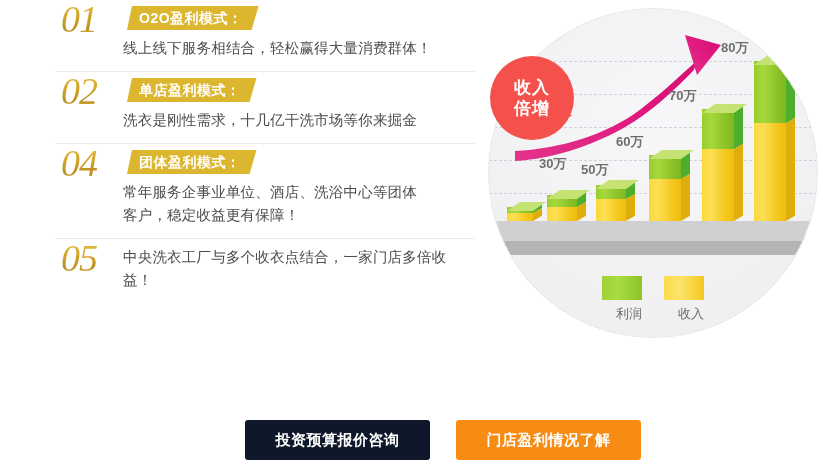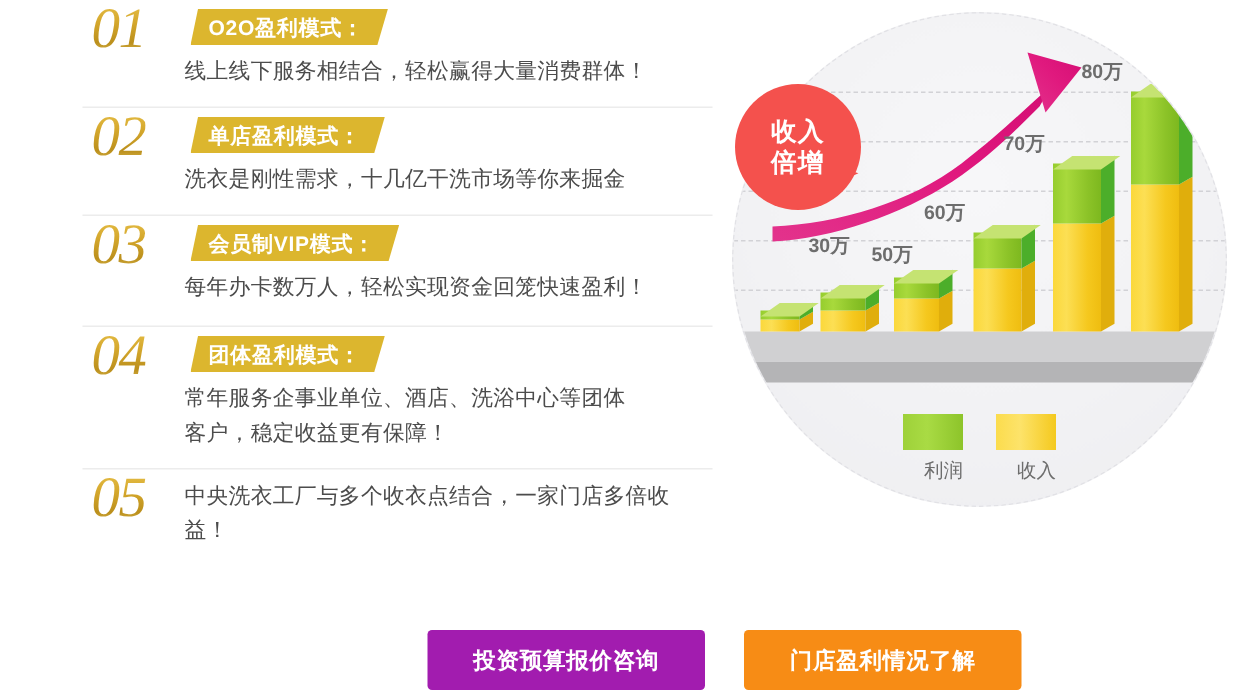--- a/index.html
+++ b/index.html
@@ -82,21 +82,21 @@
     width: 185px; height: 40px;
     border: none;
     border-radius: 3px;
     color: #fff;
     font-size: 15px;
     font-weight: bold;
     letter-spacing: 0.5px;
     cursor: pointer;
     font-family: "Liberation Sans", "DejaVu Sans", sans-serif;
   }
-  .cta.blue   { background: #a21caf; margin-left: 40px; }
+  .cta.blue   { background: #0f172a; }
   .cta.orange { background: #f7931e; background: #f78c15; }
 
   
   #chart-panel {
     position: absolute;
     left: 488px; top: 8px;
     width: 330px; height: 390px;
   }
   #chart-circle {
     position: absolute;
@@ -217,27 +217,20 @@
     </div>
 
     <div class="feature-item" style="height:72px;">
       <div class="num">02</div>
       <div class="tag-wrap">
         <span class="tag">单店盈利模式：</span>
       </div>
       <div class="desc">洗衣是刚性需求，十几亿干洗市场等你来掘金</div>
     </div>
 
-    <div class="feature-item" style="height:74px;">
-      <div class="num">03</div>
-      <div class="tag-wrap">
-        <span class="tag">会员制VIP模式：</span>
-      </div>
-      <div class="desc">每年办卡数万人，轻松实现资金回笼快速盈利！</div>
-    </div>
 
     <div class="feature-item" style="height:95px;">
       <div class="num">04</div>
       <div class="tag-wrap">
         <span class="tag">团体盈利模式：</span>
       </div>
       <div class="desc">常年服务企事业单位、酒店、洗浴中心等团体
 客户，稳定收益更有保障！</div>
     </div>
 

